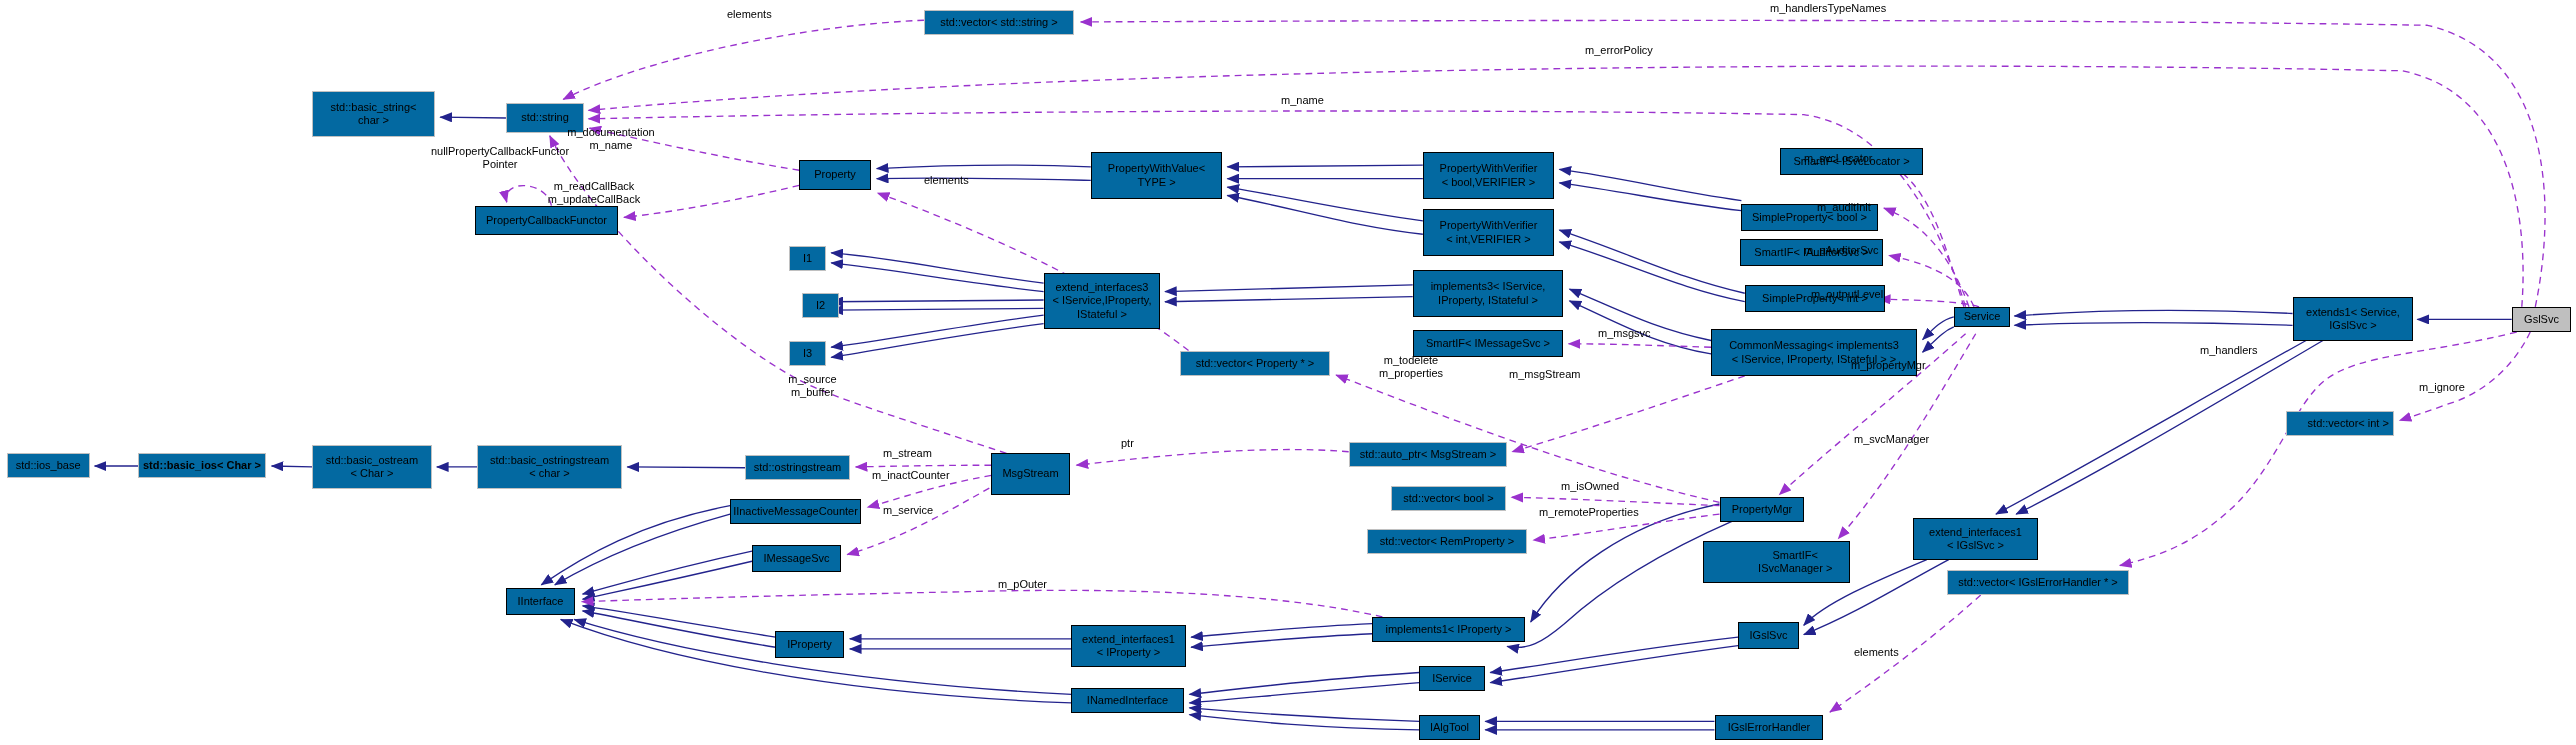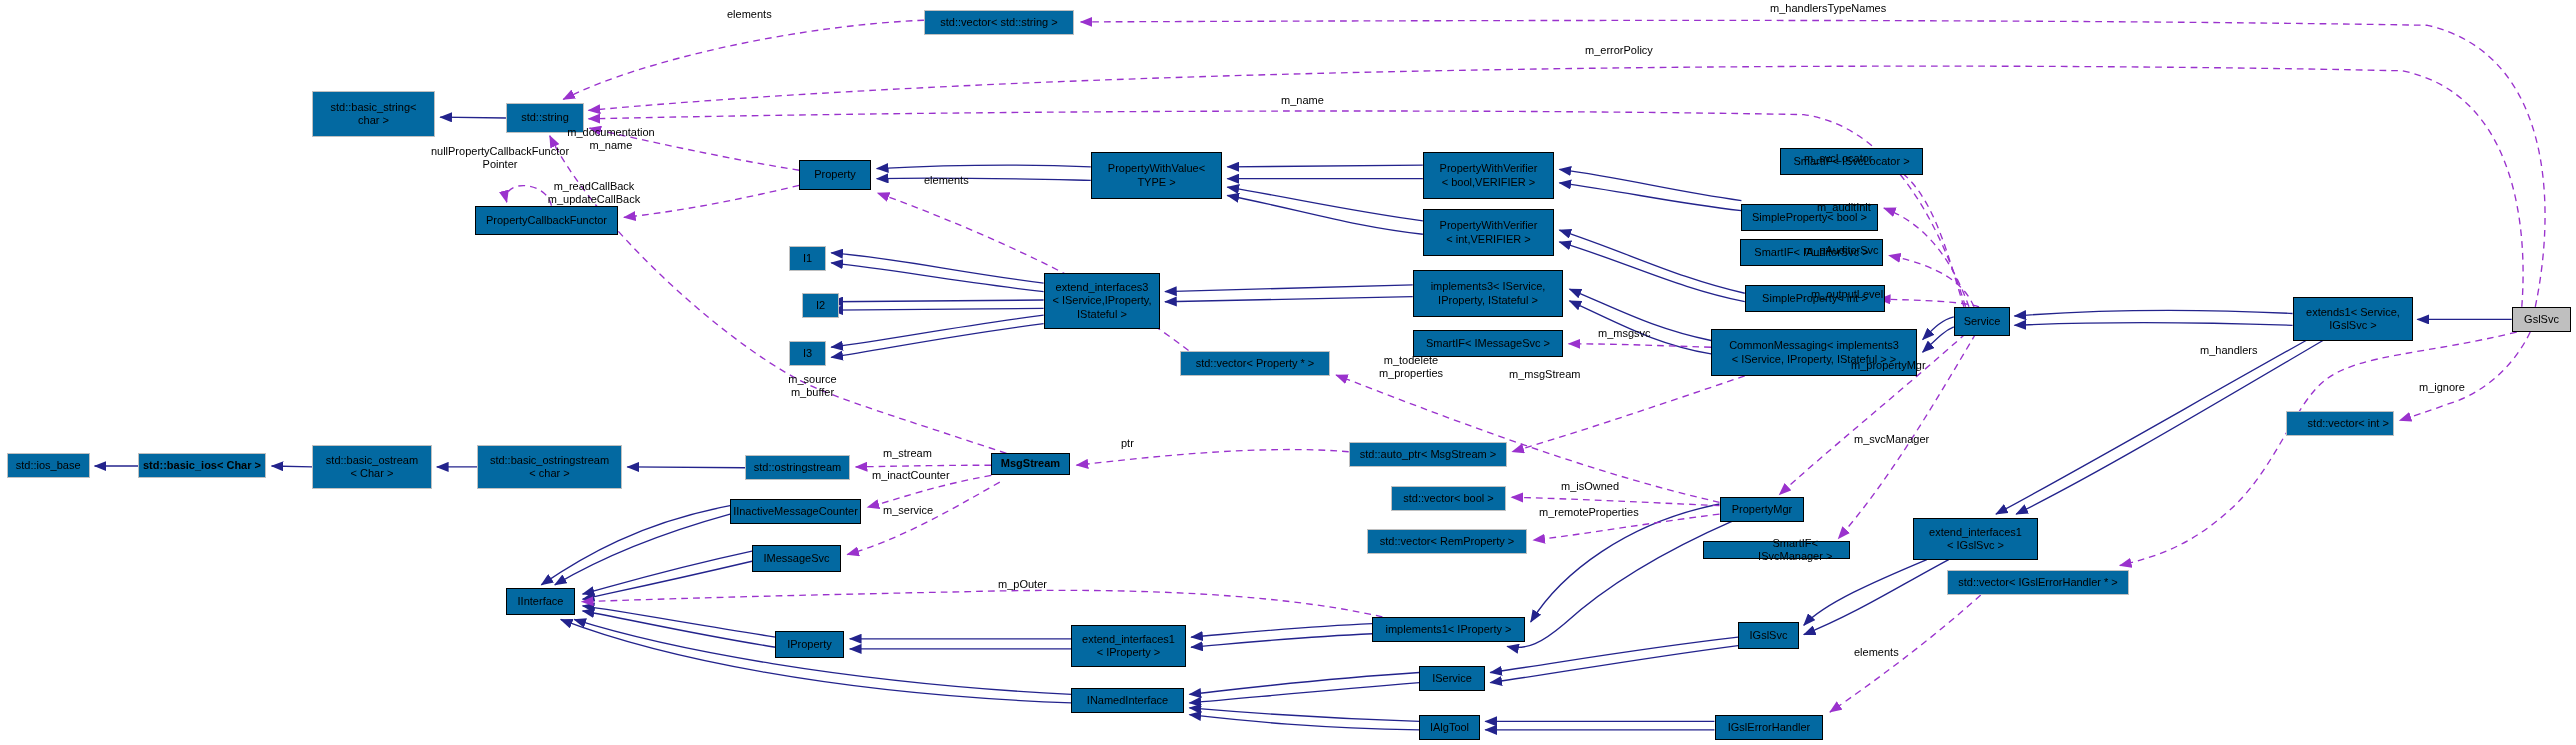--- a/index.html
+++ b/index.html
@@ -138,52 +138,52 @@
   <div class="node external" style="left:789px;top:293px;width:37px;height:25px;margin-left:13px;">I2</div>
   <div class="node external" style="left:789px;top:341px;width:37px;height:25px;">I3</div>
   <div class="node" style="left:1044px;top:273px;width:116px;height:56px;">extend_interfaces3
 &lt; IService,IProperty,
 IStateful &gt;</div>
   <div class="node" style="left:1413px;top:270px;width:150px;height:47px;">implements3&lt; IService,
 IProperty, IStateful &gt;</div>
   <div class="node" style="left:1413px;top:330px;width:150px;height:27px;">SmartIF&lt; IMessageSvc &gt;</div>
   <div class="node" style="left:1711px;top:329px;width:206px;height:47px;">CommonMessaging&lt; implements3
 &lt; IService, IProperty, IStateful &gt; &gt;</div>
-  <div class="node" style="left:1954px;top:307px;width:56px;height:29px;">Service</div>
+  <div class="node" style="left:1954px;top:307px;width:56px;height:20px;">Service</div>
   <div class="node" style="left:2293px;top:297px;width:120px;height:44px;">extends1&lt; Service,
 IGslSvc &gt;</div>
   <div class="node current" style="left:2512px;top:307px;width:59px;height:25px;">GslSvc</div>
   <div class="node external" style="left:1180px;top:351px;width:150px;height:25px;">std::vector&lt; Property * &gt;</div>
   <div class="node external" style="left:2286px;top:411px;width:108px;height:25px;padding-left:19px;">std::vector&lt; int &gt;</div>
   <div class="node external" style="left:1349px;top:442px;width:158px;height:25px;">std::auto_ptr&lt; MsgStream &gt;</div>
   <div class="node external" style="left:6.7px;top:453px;width:83px;height:25px;">std::ios_base</div>
   <div class="node external" style="left:138px;top:453px;width:128px;height:25px;font-weight:bold;">std::basic_ios&lt; Char &gt;</div>
   <div class="node external" style="left:312px;top:445px;width:120px;height:44px;">std::basic_ostream
 &lt; Char &gt;</div>
   <div class="node external" style="left:477px;top:445px;width:145px;height:44px;">std::basic_ostringstream
 &lt; char &gt;</div>
   <div class="node external" style="left:745px;top:455px;width:105px;height:25px;">std::ostringstream</div>
-  <div class="node" style="left:991px;top:453px;width:79px;height:22px;font-weight:bold;">MsgStream</div>
+  <div class="node" style="left:991px;top:453px;width:79px;height:42px;">MsgStream</div>
   <div class="node" style="left:730px;top:499px;width:131px;height:25px;">IInactiveMessageCounter</div>
   <div class="node" style="left:752px;top:545px;width:89px;height:27px;">IMessageSvc</div>
   <div class="node" style="left:506px;top:588px;width:69px;height:27px;">IInterface</div>
   <div class="node" style="left:775px;top:631px;width:69px;height:27px;">IProperty</div>
   <div class="node" style="left:1071px;top:625px;width:115px;height:42px;">extend_interfaces1
 &lt; IProperty &gt;</div>
   <div class="node" style="left:1372px;top:617px;width:153px;height:25px;">implements1&lt; IProperty &gt;</div>
   <div class="node" style="left:1419px;top:666px;width:66px;height:25px;">IService</div>
   <div class="node" style="left:1071px;top:688px;width:113px;height:25px;">INamedInterface</div>
   <div class="node" style="left:1419px;top:715px;width:61px;height:25px;">IAlgTool</div>
   <div class="node" style="left:1715px;top:715px;width:108px;height:25px;">IGslErrorHandler</div>
   <div class="node" style="left:1738px;top:622px;width:61px;height:27px;">IGslSvc</div>
   <div class="node" style="left:1913px;top:518px;width:125px;height:42px;">extend_interfaces1
 &lt; IGslSvc &gt;</div>
   <div class="node external" style="left:1947px;top:570px;width:182px;height:25px;">std::vector&lt; IGslErrorHandler * &gt;</div>
   <div class="node" style="left:1720px;top:497px;width:84px;height:25px;">PropertyMgr</div>
-  <div class="node" style="left:1703px;top:541px;width:147px;height:18px;padding-left:40px;">SmartIF&lt; ISvcManager &gt;</div>
+  <div class="node" style="left:1703px;top:541px;width:147px;height:42px;padding-left:40px;">SmartIF&lt; ISvcManager &gt;</div>
   <div class="node external" style="left:1391px;top:486px;width:115px;height:25px;">std::vector&lt; bool &gt;</div>
   <div class="node external" style="left:1367px;top:529px;width:160px;height:25px;">std::vector&lt; RemProperty &gt;</div>
 
   <span class="edge-label" style="left:727px;top:8.4px;">elements</span>
   <span class="edge-label" style="left:1770px;top:1.7px;">m_handlersTypeNames</span>
   <span class="edge-label" style="left:1585px;top:44px;text-align:center;">m_errorPolicy</span>
   <span class="edge-label" style="left:1281px;top:94px;">m_name</span>
   <span class="edge-label" style="left:556px;top:126px;width:110px;">m_documentation
 m_name</span>
   <span class="edge-label" style="left:420px;top:145px;width:160px;">nullPropertyCallbackFunctor

